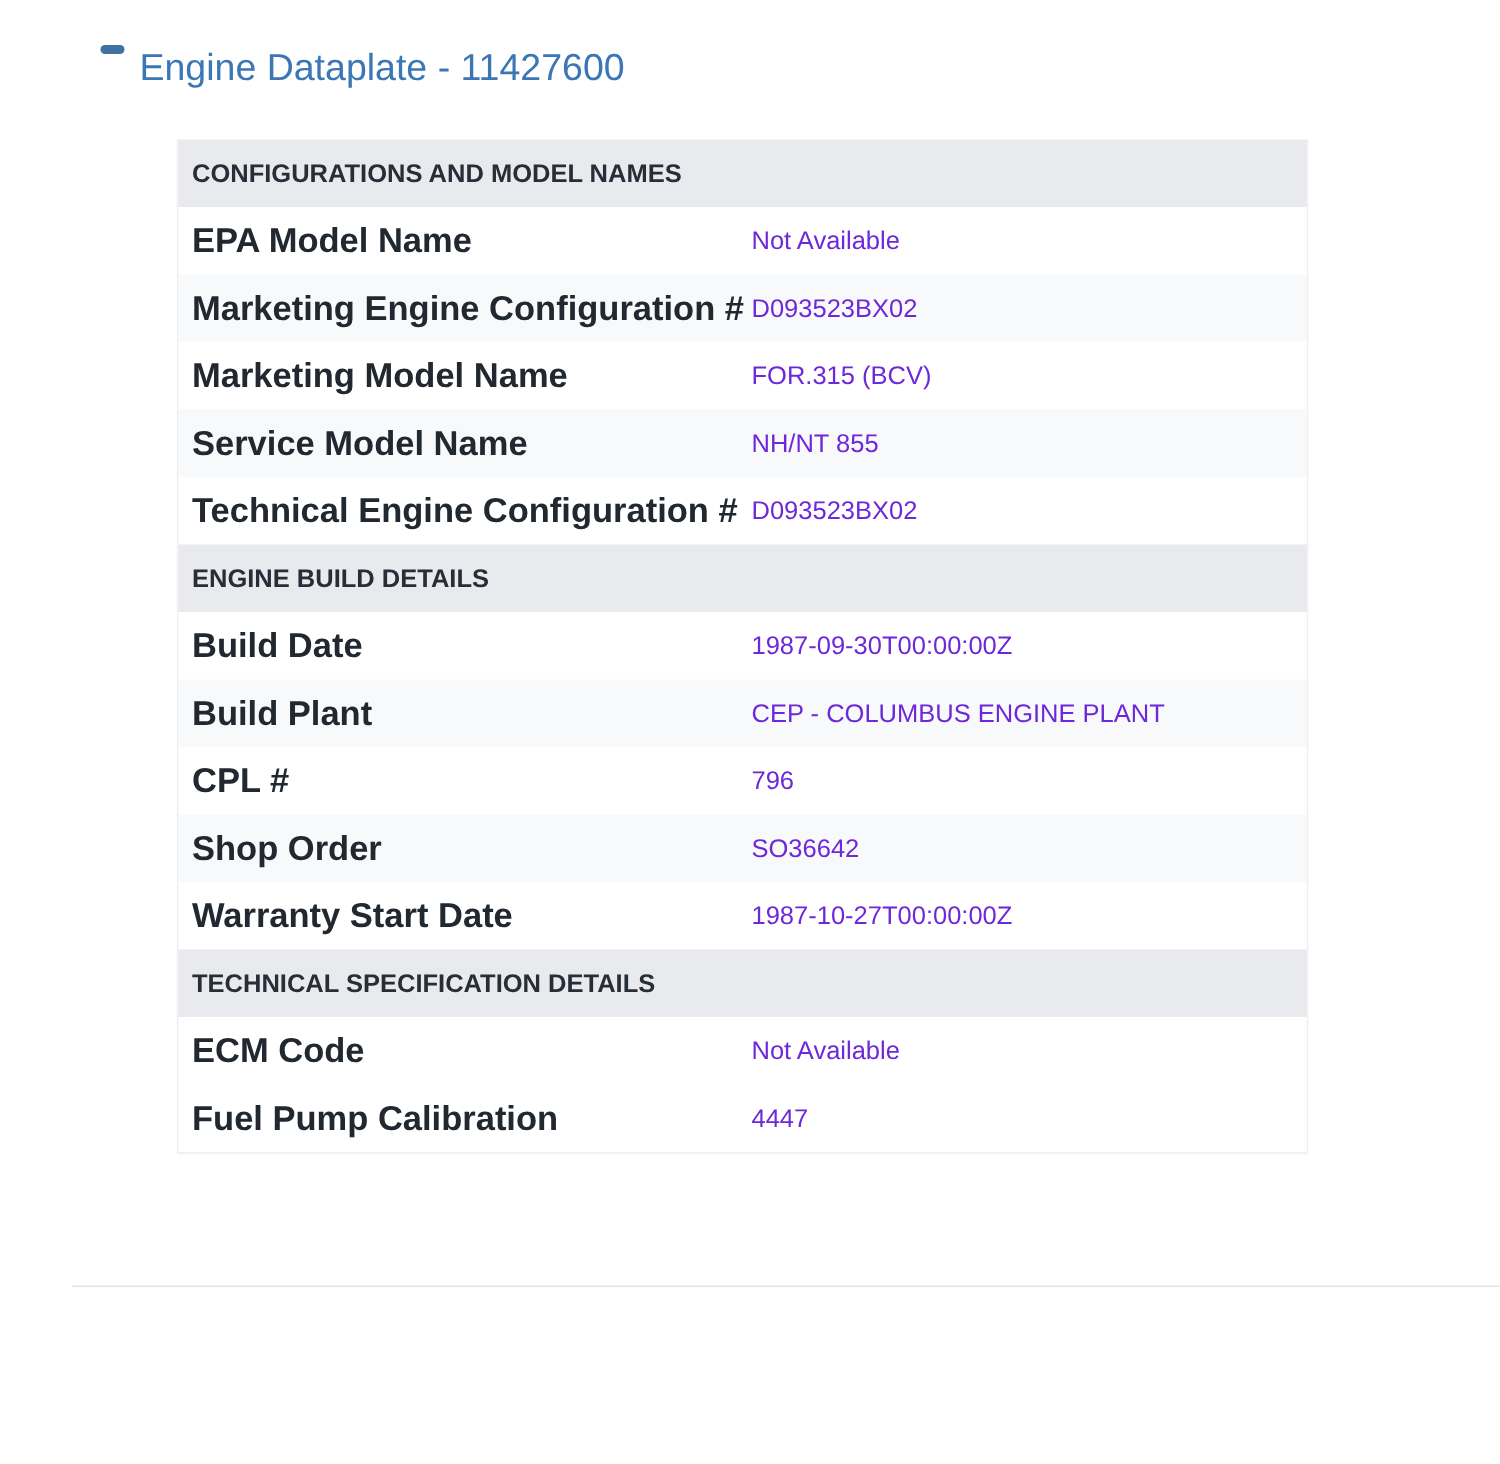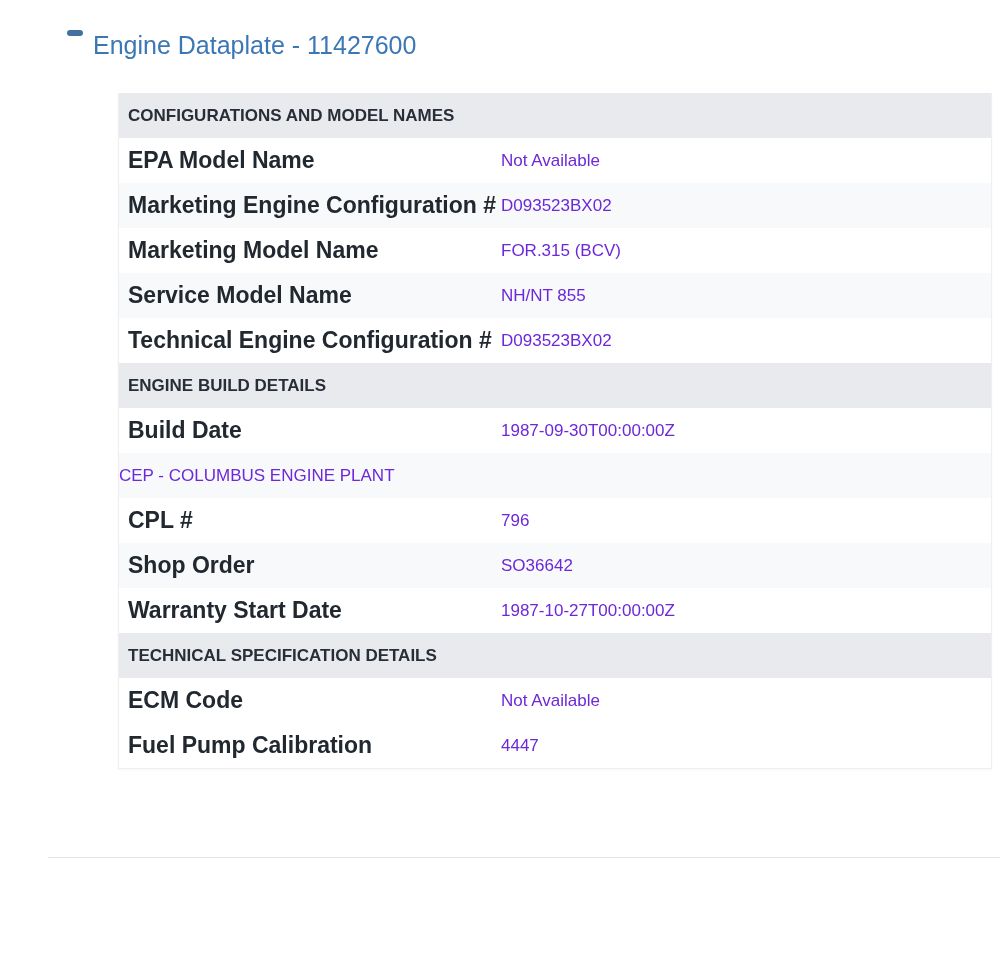--- a/index.html
+++ b/index.html
@@ -27,21 +27,21 @@
   .panel-title {
     font-size: 25px;
     color: #3c77b5;
     line-height: 24px;
     white-space: nowrap;
     margin-top: 25px;
   }
   .data-card {
     position: absolute;
     left: 118px; top: 93px;
-    width: 874px;
+    width: 754px;
     background: #ffffff;
     border: 1px solid #efefef;
     border-top: none;
     box-shadow: 0 1px 2px rgba(0,0,0,0.04);
   }
   .section-header {
     height: 45px;
     line-height: 45px;
     background: #e9eaee;
     color: #272e37;
@@ -112,20 +112,21 @@
     <div class="data-row">
       <span class="row-label">Technical Engine Configuration #</span>
       <span class="row-value">D093523BX02</span>
     </div>
     <div class="section-header">ENGINE BUILD DETAILS</div>
     <div class="data-row">
       <span class="row-label">Build Date</span>
       <span class="row-value">1987-09-30T00:00:00Z</span>
     </div>
     <div class="data-row alt">
+      <span class="row-label">Build Plant</span>
       <span class="row-value">CEP - COLUMBUS ENGINE PLANT</span>
     </div>
     <div class="data-row">
       <span class="row-label">CPL #</span>
       <span class="row-value">796</span>
     </div>
     <div class="data-row alt">
       <span class="row-label">Shop Order</span>
       <span class="row-value">SO36642</span>
     </div>

